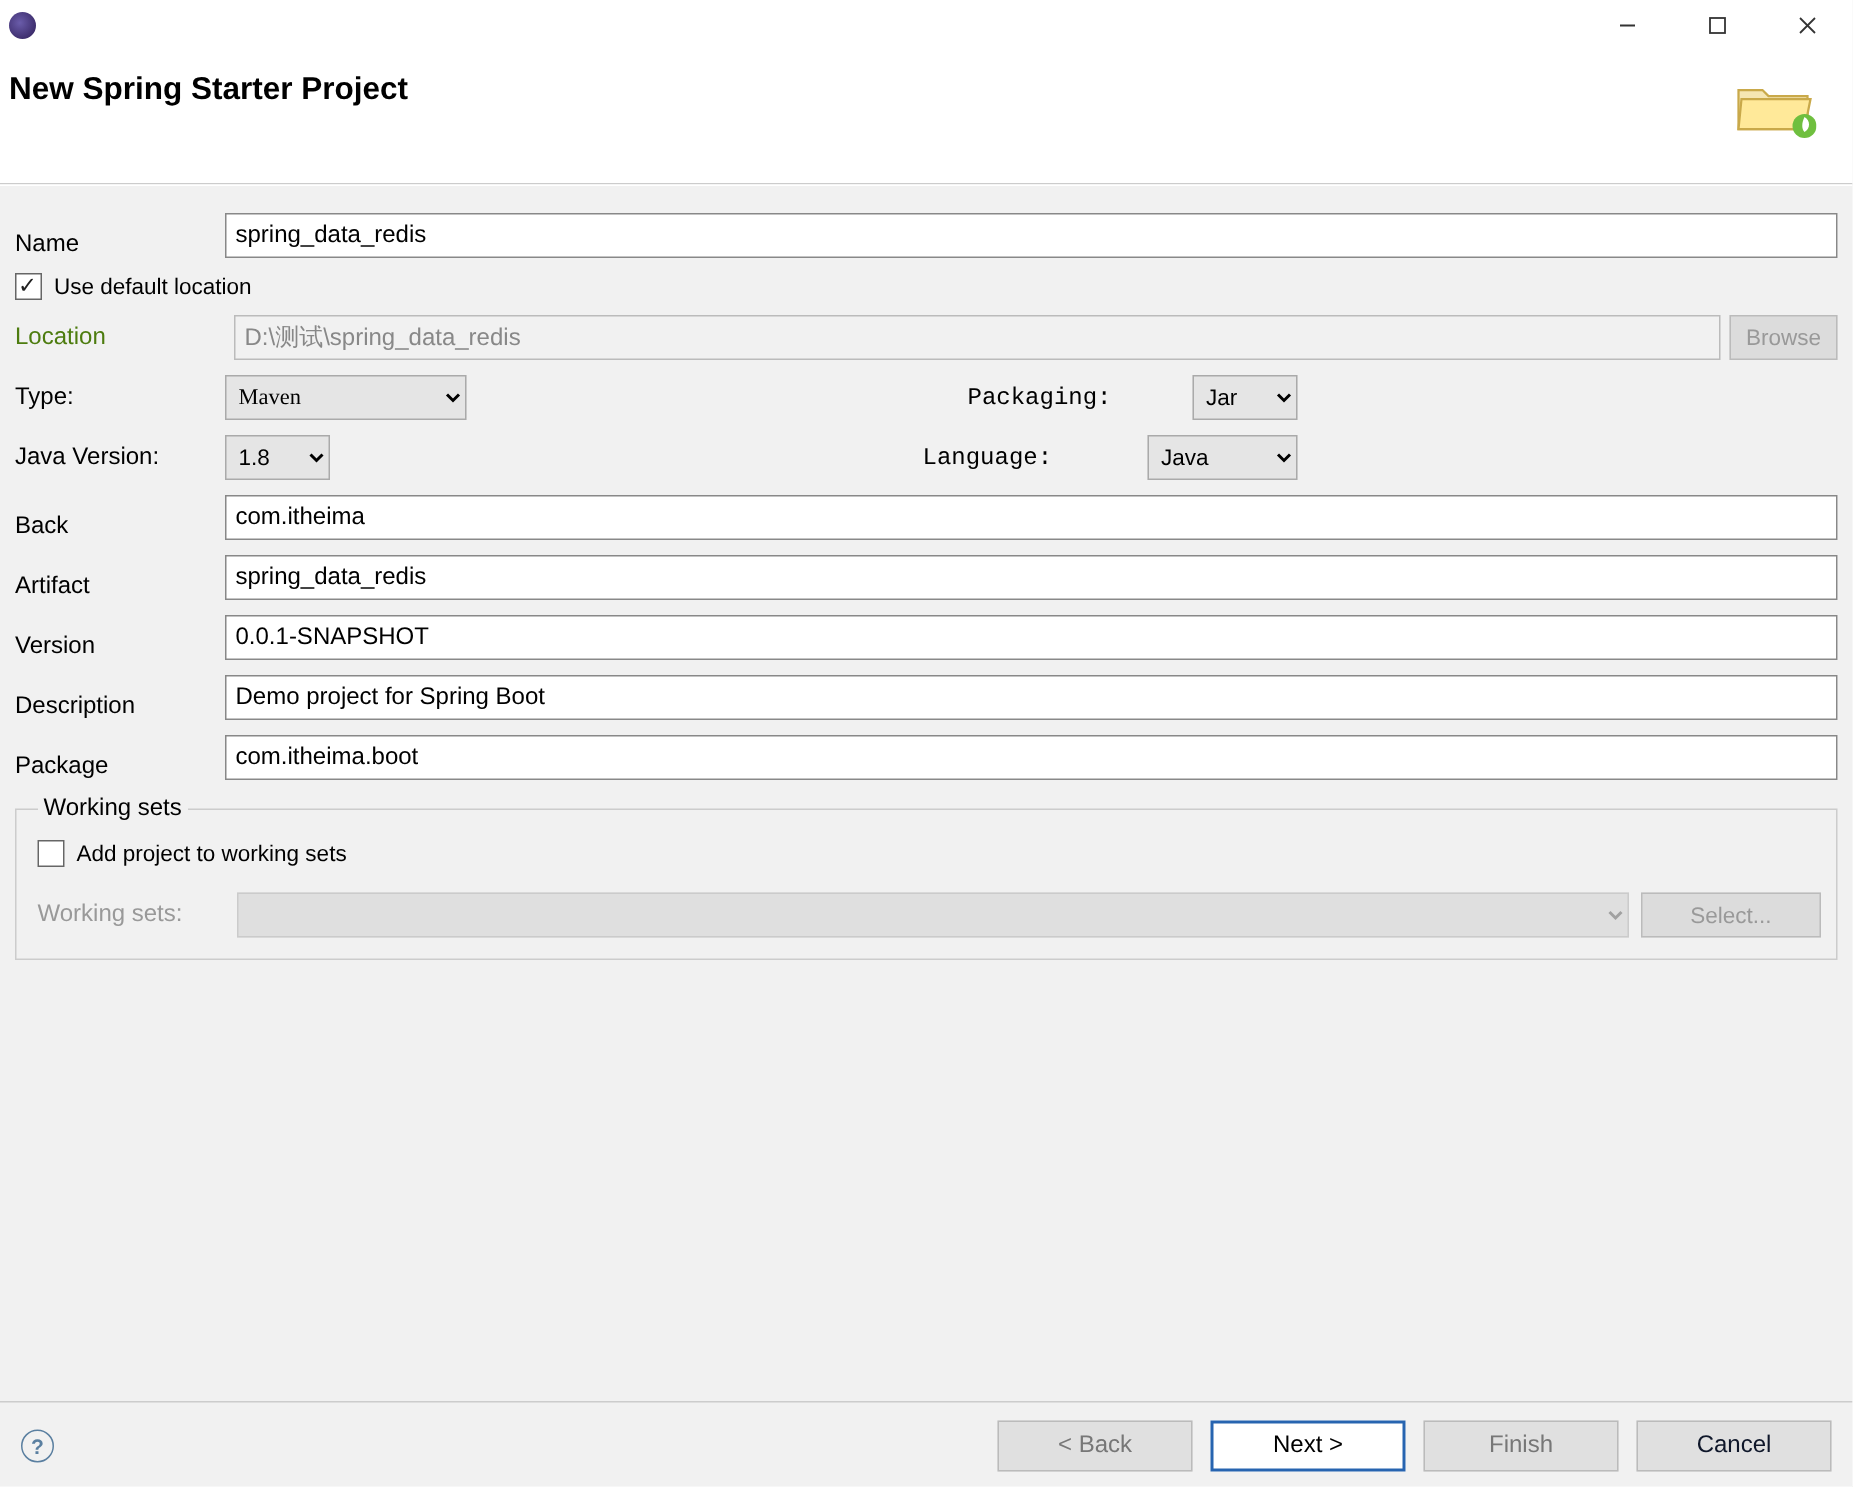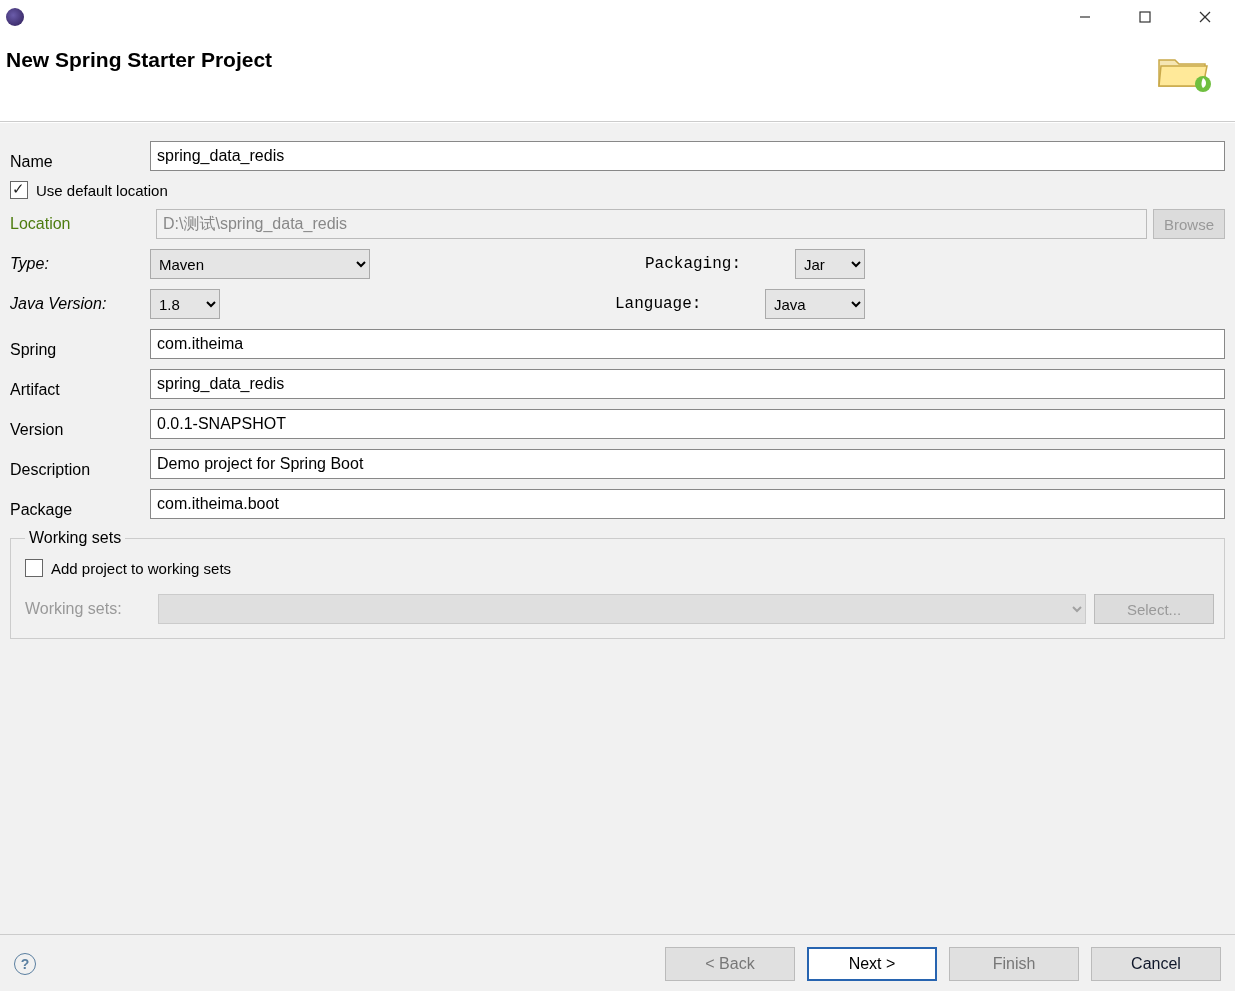--- a/index.html
+++ b/index.html
@@ -76,21 +76,21 @@
   color:#888;
   border:1px solid #bbb;
 }
 select.sel {
   height:30px;
   font-size:15px;
   padding:1px 4px;
   background:#e5e5e5;
   border:1px solid #aaa;
 }
-.sel-wide { width:220px; }
+.sel-wide { width:161px;font-family:Liberation Serif, serif; }
 .sel-mid { width:100px; }
 .sel-small { width:70px; }
 .chkrow { margin-bottom:10px; display:flex; align-items:center; }
 .chkbox {
   width:18px; height:18px;
   border:1px solid #666;
   background:#fff;
   display:inline-flex; align-items:center; justify-content:center;
   margin-right:8px;
   position:relative;
@@ -107,21 +107,21 @@
   height:30px;
   padding:0 10px;
   background:#dcdcdc;
   border:1px solid #bbb;
   font-size:15px;
   color:#333;
 }
 .btn:disabled { color:#999; }
 .two-col { display:flex; align-items:center; margin-bottom:10px; }
 .two-col .col { display:flex; align-items:center; }
-.two-col .col .lbl { width:140px;font-style:italic; }
+.two-col .col .lbl { width:140px; }
 .two-col .col2 .lbl2 { width:150px; font-size:16px;font-family:Liberation Mono, monospace; }
 .gap { flex:1; }
 
 fieldset.ws {
   border:1px solid #ccc;
   margin-top:6px;
   padding:12px 10px 14px 14px;
 }
 fieldset.ws legend { font-size:16px; padding:0 4px; }
 .ws-row { display:flex; align-items:center; margin-top:10px; gap:8px;}
@@ -244,21 +244,21 @@
     <div class="col col2">
       <div class="lbl2">Language:</div>
       <select class="sel sel-mid">
         <option>Java</option>
       </select>
     </div>
     <div style="width:360px"></div>
   </div>
 
   <div class="row">
-    <div class="lbl">Spring</div>
+    <div class="lbl">Back</div>
     <input type="text" class="txt" value="com.itheima" style="">
   </div>
   <div class="row">
     <div class="lbl">Artifact</div>
     <input type="text" class="txt" value="spring_data_redis" style="">
   </div>
   <div class="row">
     <div class="lbl">Version</div>
     <input type="text" class="txt" value="0.0.1-SNAPSHOT" style="">
   </div>

